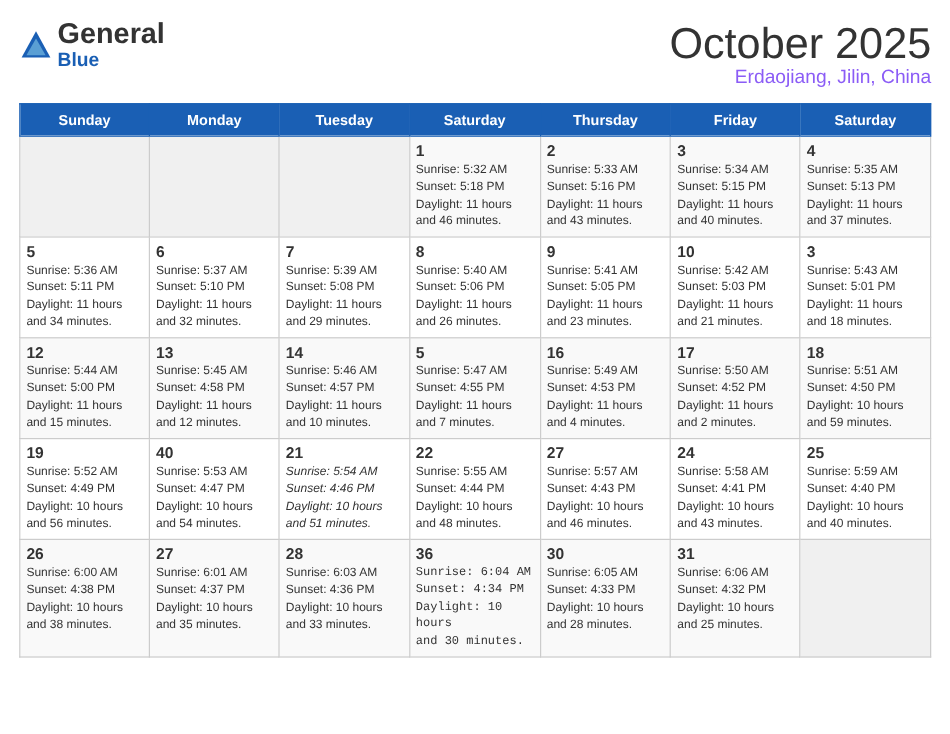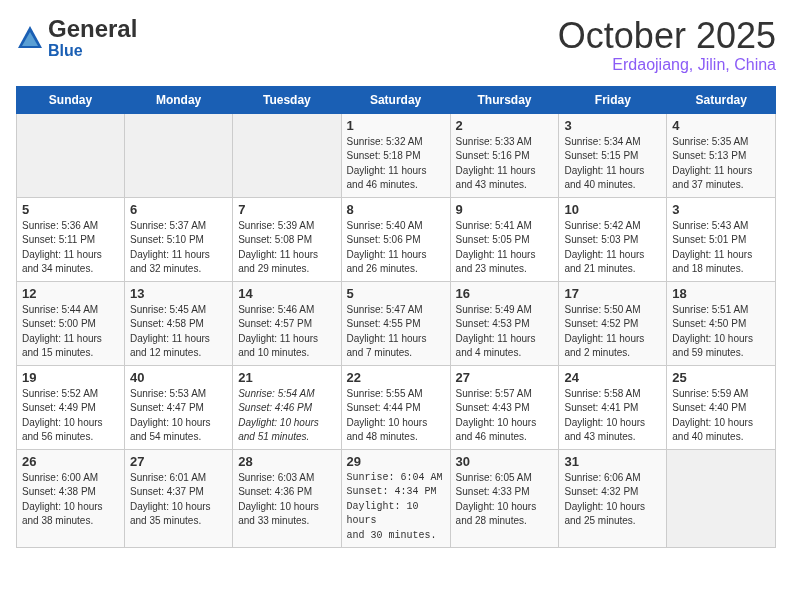--- a/index.html
+++ b/index.html
@@ -334,21 +334,21 @@
 and 35 minutes.</div>
         </td>
         <td>
           <span class="day-num">28</span>
           <div class="day-info" style="white-space: pre-line;">Sunrise: 6:03 AM
 Sunset: 4:36 PM
 Daylight: 10 hours
 and 33 minutes.</div>
         </td>
         <td>
-          <span class="day-num">29</span>
+          <span class="day-num">36</span>
           <div class="day-info" style="white-space: pre-line; font-family: Liberation Mono, monospace;">Sunrise: 6:04 AM
 Sunset: 4:34 PM
 Daylight: 10 hours
 and 30 minutes.</div>
         </td>
         <td>
           <span class="day-num">30</span>
           <div class="day-info" style="white-space: pre-line;">Sunrise: 6:05 AM
 Sunset: 4:33 PM
 Daylight: 10 hours

